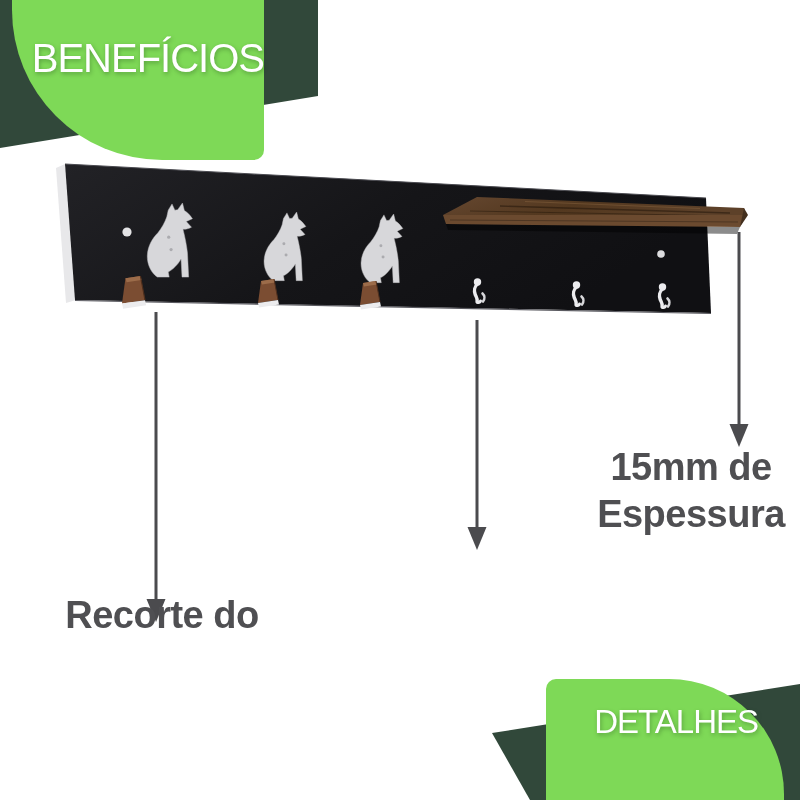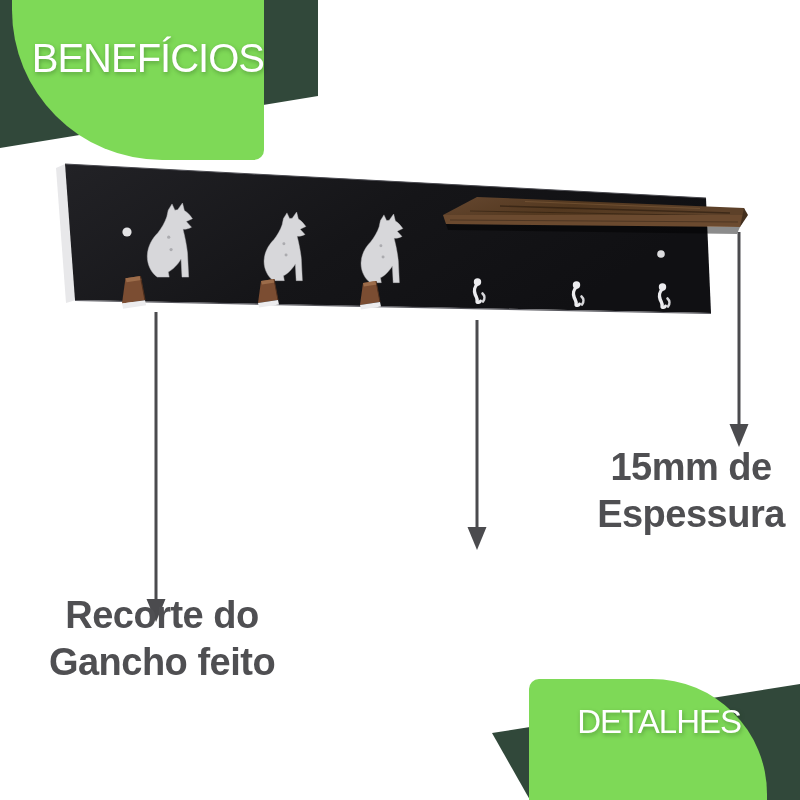--- a/index.html
+++ b/index.html
@@ -7,21 +7,21 @@
     position:relative;width:800px;height:800px;overflow:hidden;background:#ffffff;
     font-family:"Liberation Sans", sans-serif;
   }
   
   .corner{position:absolute;inset:0;background:#31483a;}
   .corner.tl{clip-path:polygon(0 0,318px 0,318px 96px,0 148px);}
   .corner.br{clip-path:polygon(492px 733px,800px 684px,800px 800px,530px 800px);}
   
   .blob{position:absolute;background:#7ed957;}
   .blob.tl{left:12px;top:-72px;width:252px;height:232px;border-radius:56px 0 10px 150px;}
-  .blob.br{left:529px;top:679px;width:238px;height:121px;border-radius:10px 115px 0 0;}
+  .blob.br{left:546px;top:679px;width:238px;height:121px;border-radius:10px 115px 0 0;}
   .badge-text{
     position:absolute;left:0;right:0;text-align:right;color:#ffffff;font-weight:normal;
     text-shadow:1px 2px 4px rgba(25,60,20,0.35);letter-spacing:-1px;
   }
   .blob.tl .badge-text{top:109px;font-size:40px;line-height:42px;}
   .blob.br .badge-text{top:21px;font-size:33px;line-height:43px;padding-right:26px;}
   
   .product-svg{position:absolute;left:0;top:0;width:800px;height:800px;}
   
   .ann{
@@ -134,21 +134,20 @@
       <polygon points="467.5,527 486.5,527 477,550" stroke="none"></polygon>
     </g>
     <g stroke="#4b4b4e" fill="#4b4b4e">
       <line x1="739" y1="232" x2="739" y2="426" stroke-width="3"></line>
       <polygon points="729.5,424 748.5,424 739,447" stroke="none"></polygon>
     </g>
   </svg>
 
   <div class="ann laser">
     <div>Recorte do</div>
-    <div>Gancho feito</div>
   </div>
 
   <div class="ann hooks">
   </div>
 
   <div class="ann thickness">
     <div>15mm de</div>
     <div>Espessura</div>
   </div>
 

